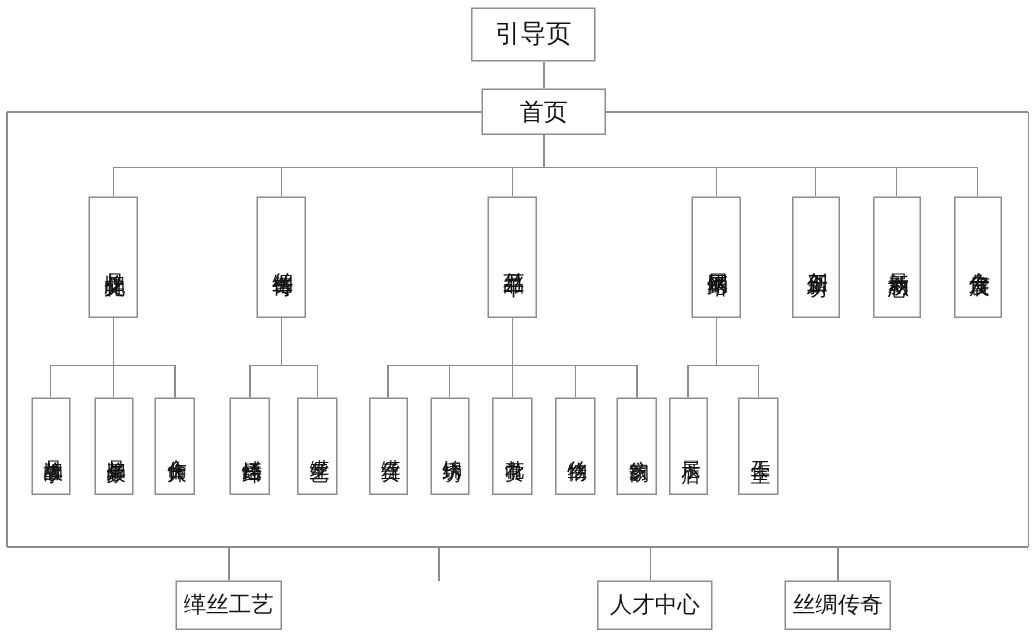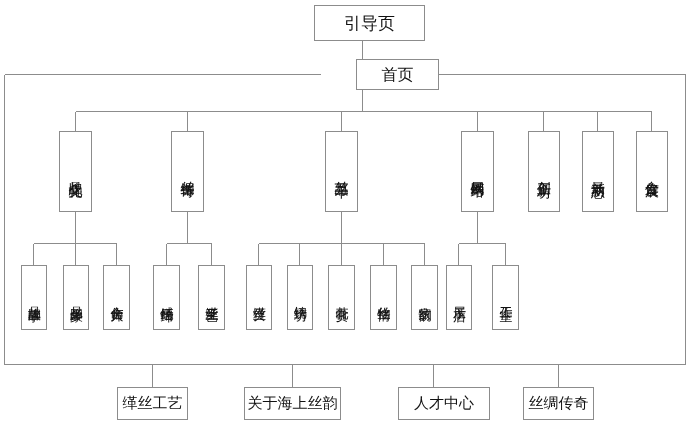--- a/index.html
+++ b/index.html
@@ -66,24 +66,24 @@
       <line x1="458.5" y1="243.5" x2="458.5" y2="265"></line>
       <line x1="505.5" y1="243.5" x2="505.5" y2="265"></line>
 
       <line x1="152.5" y1="364.5" x2="152.5" y2="387"></line>
       <line x1="292.5" y1="364.5" x2="292.5" y2="387"></line>
       <line x1="433.5" y1="364.5" x2="433.5" y2="387"></line>
       <line x1="558.5" y1="364.5" x2="558.5" y2="387"></line>
     </g>
   </svg>
 
-  <div class="node h" style="left:314px;top:5px;width:111px;height:36px;font-size:17px;">
+  <div class="node h" style="left:314px;top:5px;width:83px;height:36px;font-size:17px;">
     <span>引导页</span>
   </div>
-  <div class="node h" style="left:321px;top:59px;width:83px;height:31px;font-size:16px;margin-left:35px;">
+  <div class="node h" style="left:321px;top:59px;width:83px;height:31px;font-size:16px;">
     <span>首页</span>
   </div>
 
   <div class="node v" style="left:59px;top:131px;width:33px;height:81px;font-size:14px;">
     <span>品牌文化</span>
   </div>
   <div class="node v" style="left:171px;top:131px;width:33px;height:81px;font-size:14px;">
     <span>丝绸传奇</span>
   </div>
   <div class="node v" style="left:325px;top:131px;width:33px;height:81px;font-size:14px;">
@@ -138,23 +138,20 @@
   <div class="node v" style="left:446px;top:265px;width:26px;height:65px;font-size:13px;">
     <span>展示店</span>
   </div>
   <div class="node v" style="left:492px;top:265px;width:27px;height:65px;font-size:13px;">
     <span>工作室</span>
   </div>
 
   <div class="node h" style="left:117px;top:387px;width:71px;height:33px;font-size:15px;">
     <span>缂丝工艺</span>
   </div>
-  <div class="node h" style="left:244px;top:387px;width:97px;height:33px;font-size:15px;">
-    <span>关于海上丝韵</span>
-  </div>
-  <div class="node h" style="left:398px;top:387px;width:92px;height:33px;font-size:15px;">
+  <div class="node h" style="left:398px;top:387px;width:77px;height:33px;font-size:15px;">
     <span>人才中心</span>
   </div>
   <div class="node h" style="left:523px;top:387px;width:71px;height:33px;font-size:15px;">
     <span>丝绸传奇</span>
   </div>
 
 </div>
 
 </body></html>

